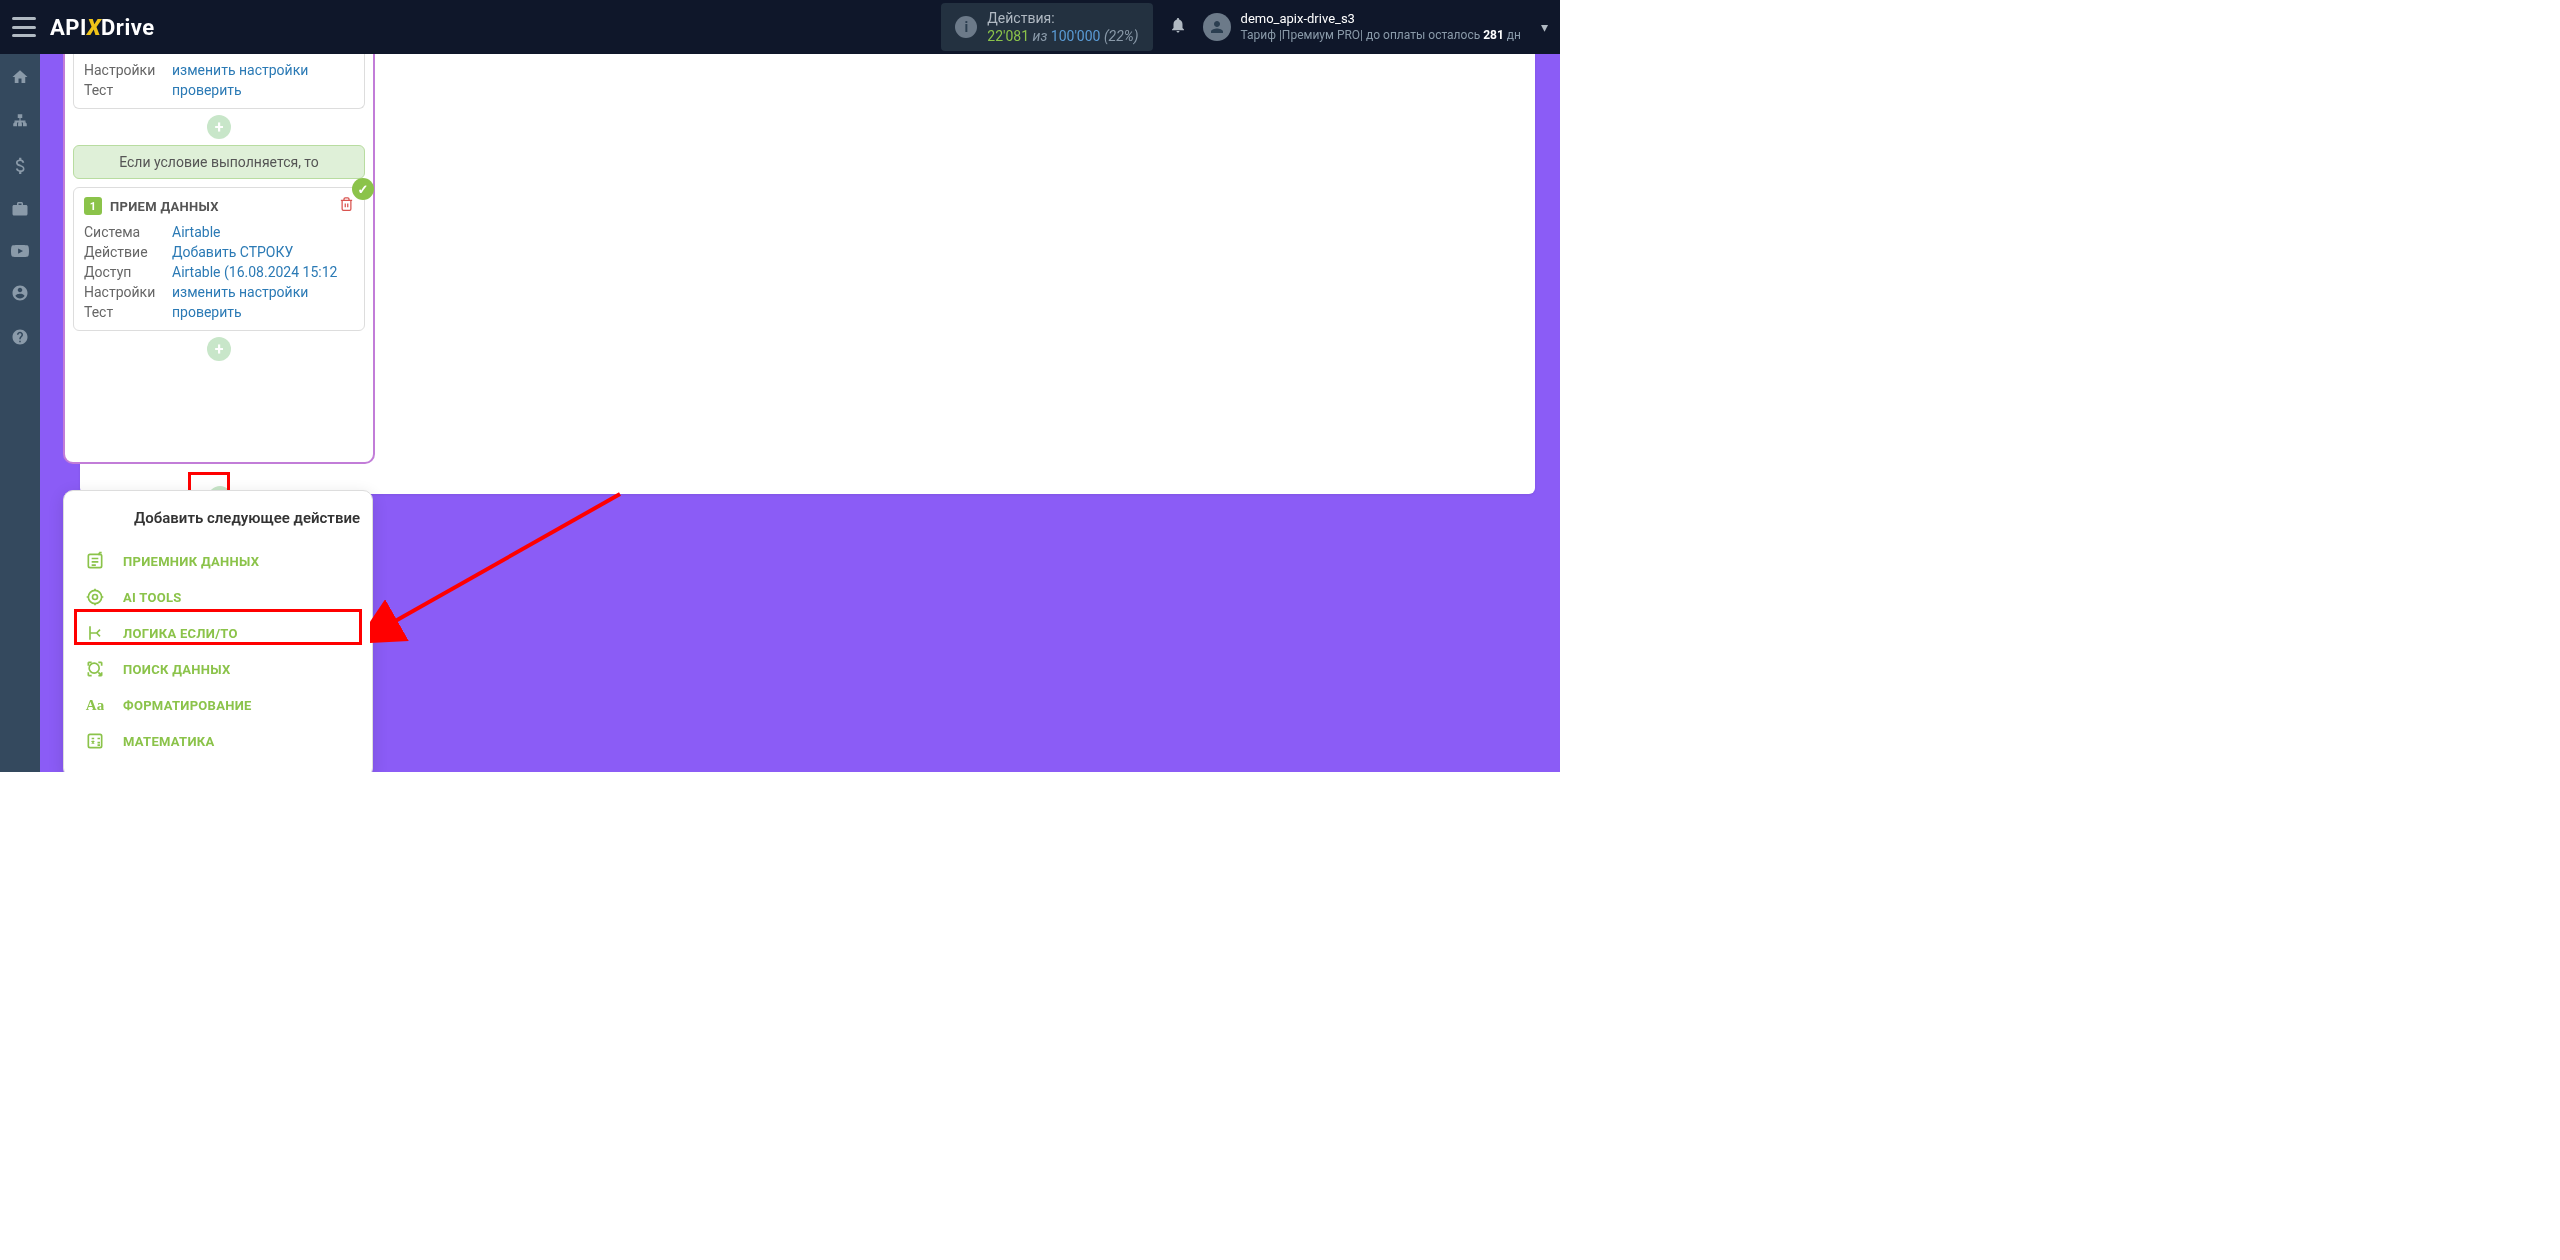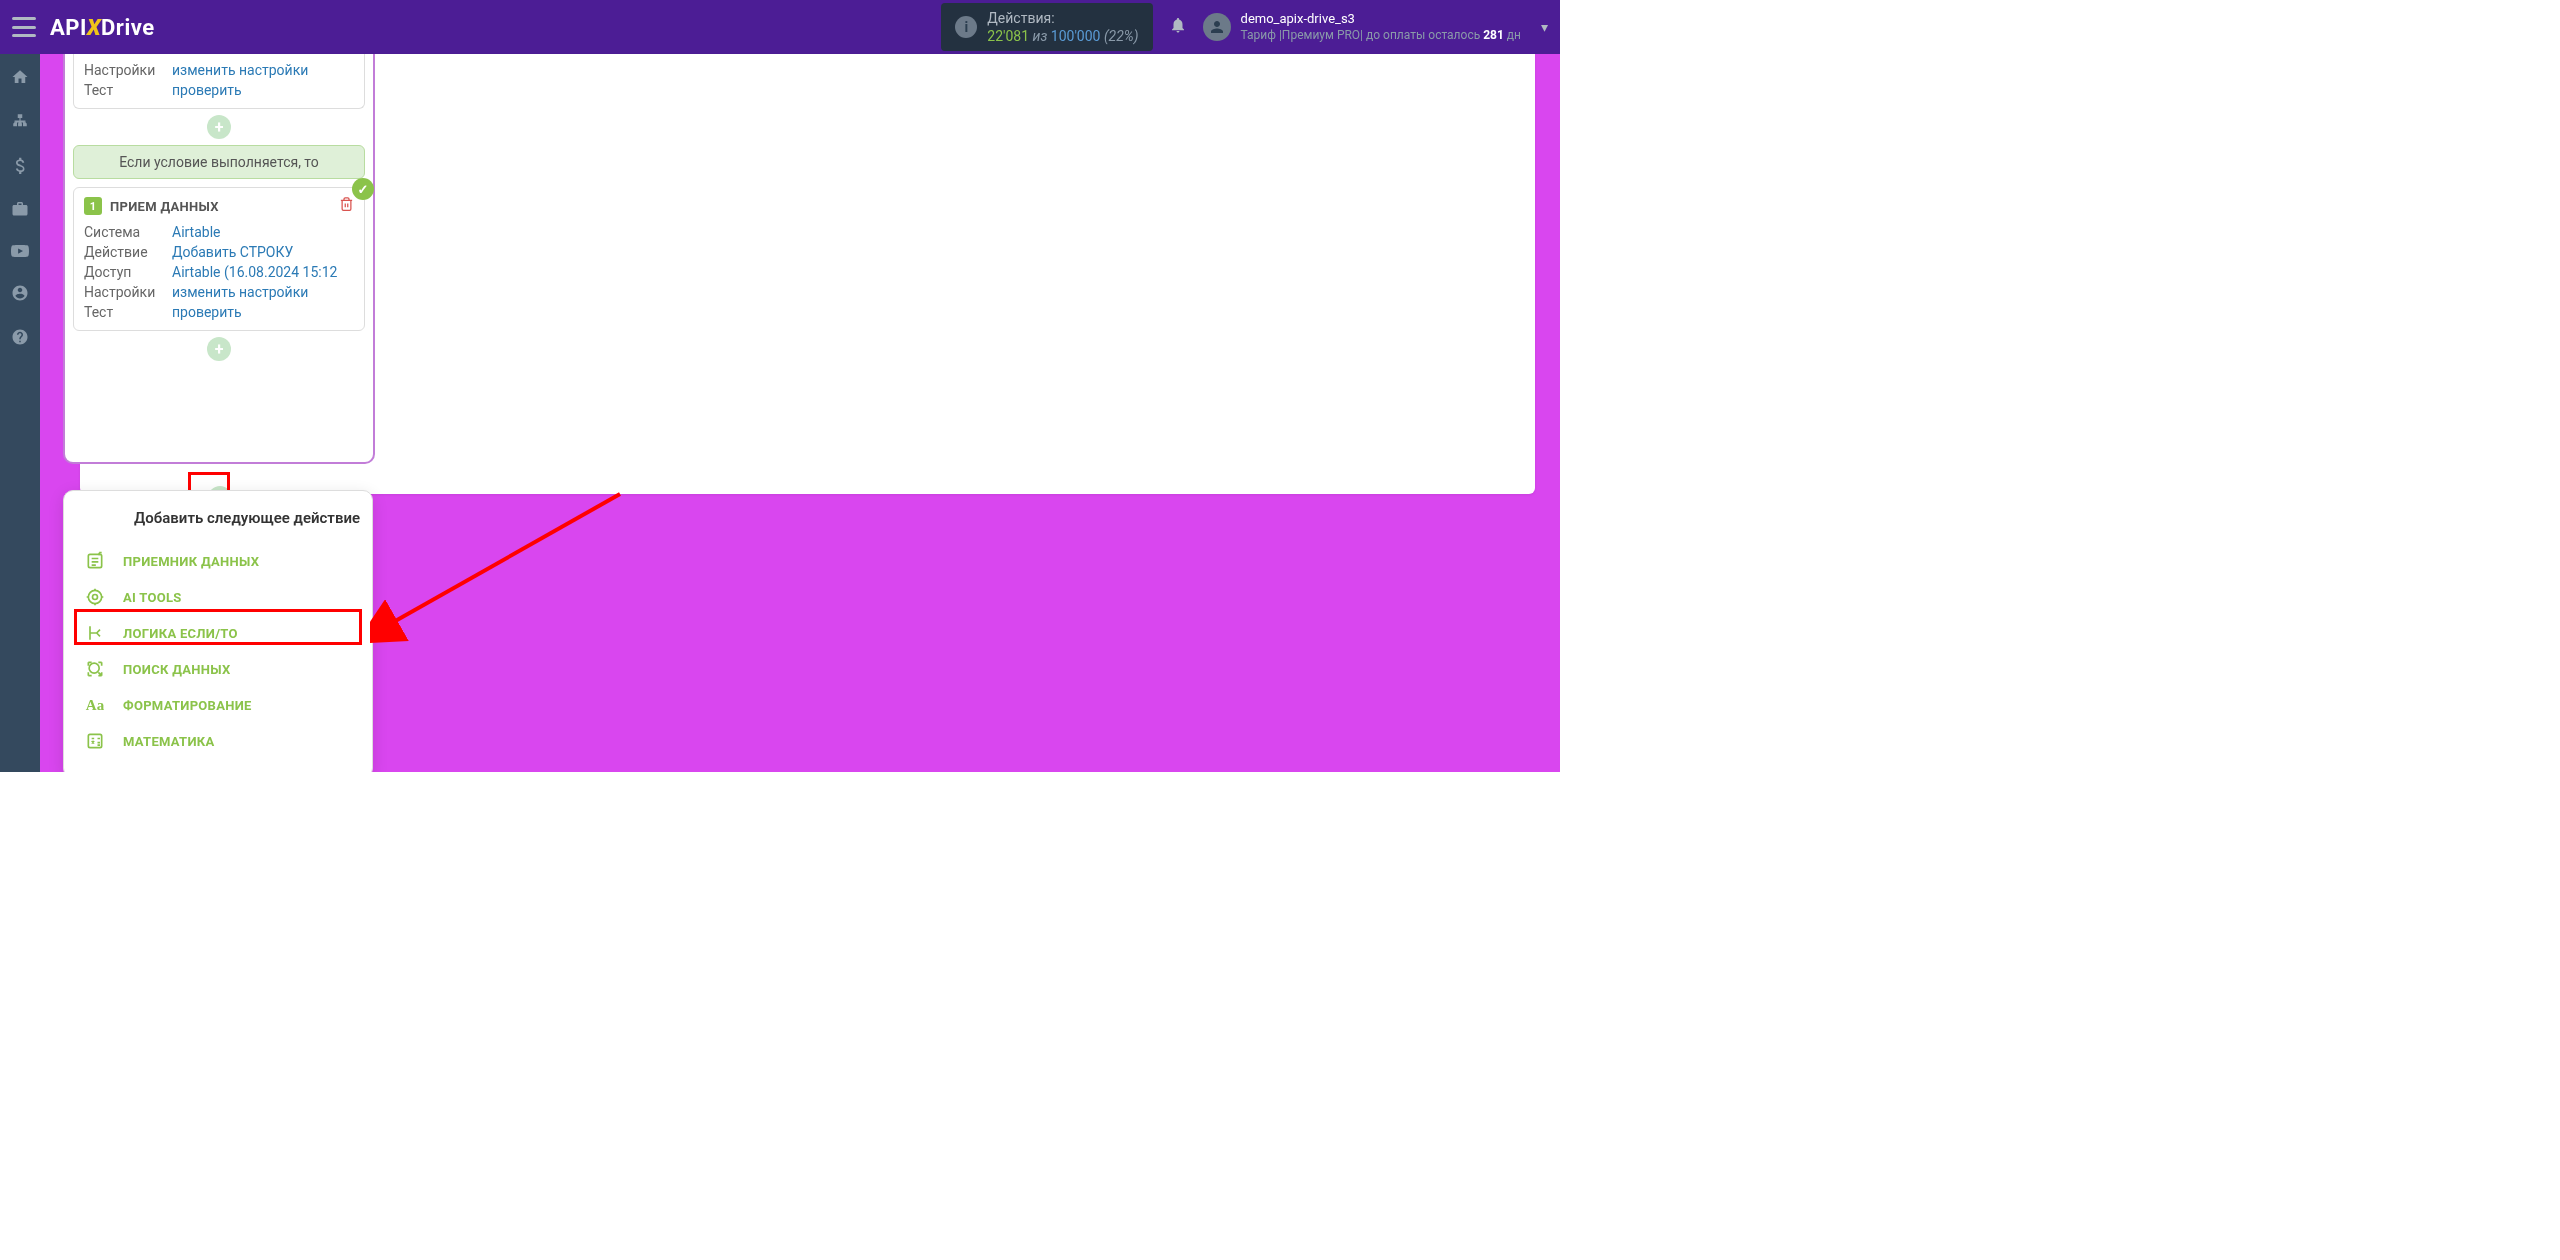--- a/index.html
+++ b/index.html
@@ -1,17 +1,17 @@
 <!DOCTYPE html>
 <html><head>
 <meta charset="utf-8">
 <style>
 *{margin:0;padding:0;box-sizing:border-box;font-family:-apple-system,BlinkMacSystemFont,"Segoe UI",Roboto,Arial,sans-serif}
 body{background:#fff;width:1560px;height:772px;overflow:hidden;position:relative}
-.header{height:54px;background:#4c1d95;display:flex;align-items:center;padding:0 12px;color:#fff}
+.header{height:54px;background:#0f172a;display:flex;align-items:center;padding:0 12px;color:#fff}
 .hamburger{width:24px;height:20px;display:flex;flex-direction:column;justify-content:space-between;cursor:pointer;margin-right:14px}
 .hamburger span{height:3px;background:#b0b9c2;border-radius:2px}
 .logo{font-size:22px;font-weight:700;letter-spacing:0.5px}
 .logo .api{color:#fff}
 .logo .x{color:#f0c419;font-style:italic;font-weight:900}
 .logo .drive{color:#fff}
 .header-right{margin-left:auto;display:flex;align-items:center;gap:16px}
 .actions-box{background:#233140;border-radius:4px;padding:6px 14px;display:flex;align-items:center;gap:10px}
 .info-circle{width:22px;height:22px;border-radius:50%;background:#6c7a89;display:flex;align-items:center;justify-content:center;color:#2b3e50;font-weight:700;font-size:14px}
 .actions-text{font-size:14px;line-height:1.3}
@@ -24,21 +24,21 @@
 .user-block{display:flex;align-items:center;gap:10px}
 .avatar{width:28px;height:28px;border-radius:50%;background:#6c7a89;display:flex;align-items:center;justify-content:center}
 .avatar svg{width:18px;height:18px;fill:#2b3e50}
 .user-text{font-size:13px;line-height:1.3}
 .user-name{color:#fff}
 .user-tariff{color:#8a9aa9;font-size:12px}
 .user-tariff b{color:#fff;font-weight:700}
 .chevron{color:#b0b9c2;font-size:14px;margin-left:10px;cursor:pointer}
 .sidebar{position:absolute;top:54px;left:0;width:40px;height:calc(100% - 54px);background:#34495e;display:flex;flex-direction:column;align-items:center;padding-top:14px;gap:22px}
 .sidebar-item{color:#8a9aa9;font-size:17px;cursor:pointer}
-.main{position:absolute;top:54px;left:40px;right:0;bottom:0;background:#d946ef;overflow:visible}
+.main{position:absolute;top:54px;left:40px;right:0;bottom:0;background:#8b5cf6;overflow:visible}
 .content-panel{position:absolute;top:0;left:40px;width:1455px;height:440px;background:#fff;border-radius:0 0 6px 6px;box-shadow:0 1px 3px rgba(0,0,0,0.08)}
 .flow-container{position:absolute;top:0;left:23px;width:312px;height:410px;border:2px solid #c27dd8;border-top:none;border-radius:0 0 10px 10px;background:#fff;padding:0 8px 8px}
 .block-card{border:1px solid #ddd;border-radius:6px;background:#fff;padding:8px 10px 10px;position:relative;margin-bottom:6px}
 .block-card.top{border-top:none;border-radius:0 0 6px 6px}
 .block-rows{display:grid;grid-template-columns:88px 1fr;row-gap:4px;font-size:14px}
 .row-label{color:#666}
 .row-link{color:#2b7ab5;cursor:pointer}
 .plus-circle{width:24px;height:24px;border-radius:50%;background:#c8e6c9;display:flex;align-items:center;justify-content:center;color:#fff;font-size:16px;font-weight:700;margin:6px auto;cursor:pointer}
 .condition-bar{background:#dff0d8;border:1px solid #b8dca0;border-radius:6px;padding:8px;text-align:center;font-size:14px;color:#555;margin-bottom:8px}
 .block-header{display:flex;align-items:center;gap:8px;margin-bottom:8px}

